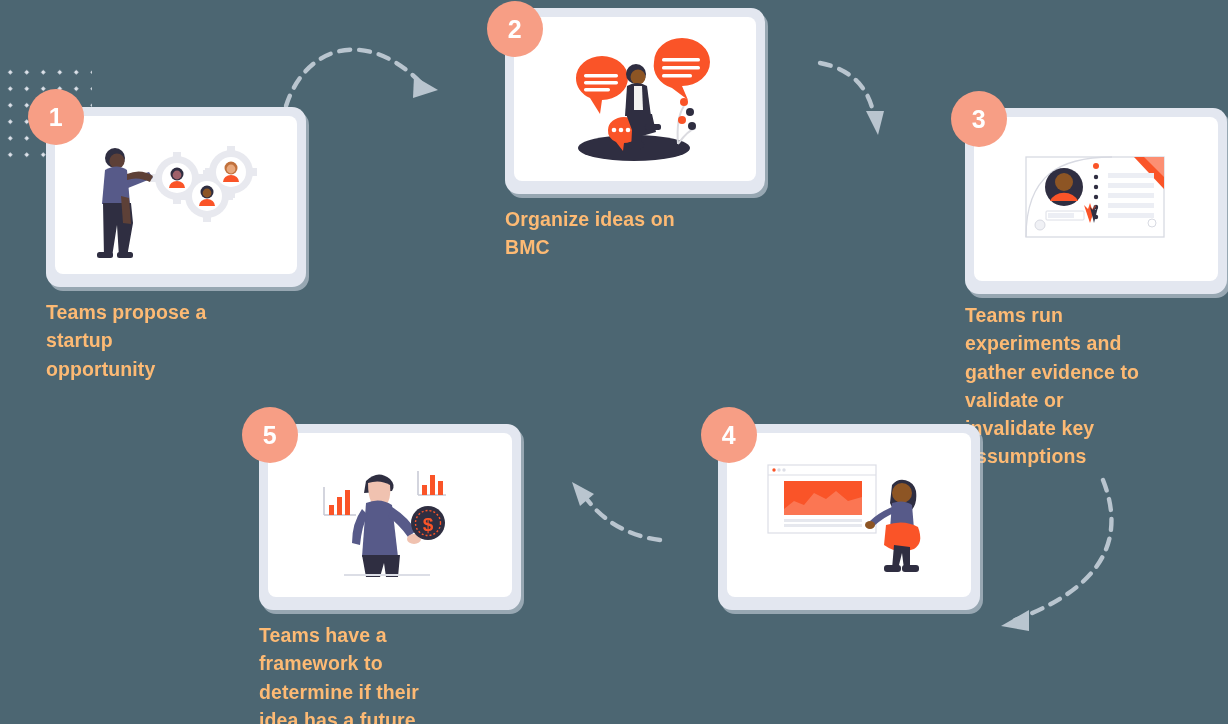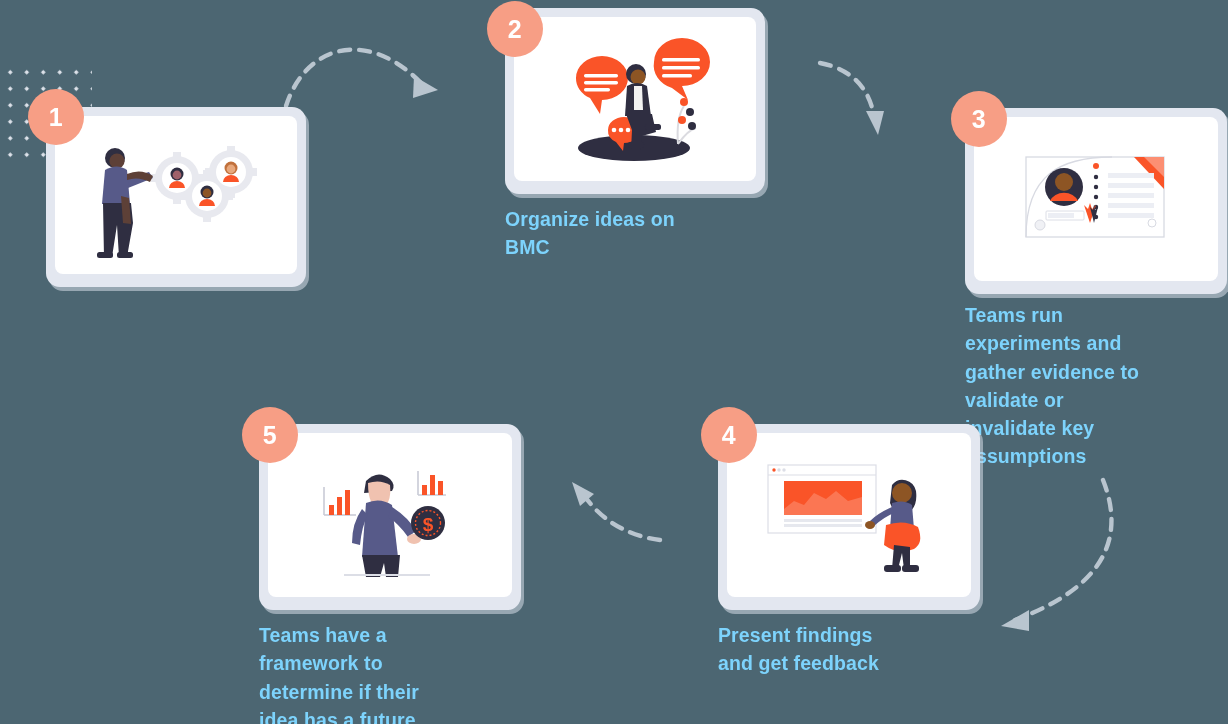--- a/index.html
+++ b/index.html
@@ -48,21 +48,21 @@
     background:#f79e85;
     color:#ffffff;
     display:flex;align-items:center;justify-content:center;
     font-size:25px;font-weight:bold;
     letter-spacing:.5px;
     z-index:6;
     font-family:"Liberation Sans", sans-serif;
   }
   .caption{
     margin-top:11px;
-    color:#7dd3fc;
+    color:#fdba74;
     font-weight:bold;
     font-size:19.5px;
     line-height:1.45;
     letter-spacing:.1px;
     white-space:pre-line;
     font-family:"Liberation Sans", sans-serif;
   }
 
   
   #step1{left:46px;top:107px;}
@@ -180,20 +180,23 @@
             <path d="M14,40 q12,-7 22,0 l3,34 l-28,0 z" fill="#575a89"></path>
             <path d="M12,73 l28,0 l2,20 l-6,34 l-8,0 l-2,-32 l-5,32 l-8,0 z" fill="#2f2e41"></path>
             <rect x="6" y="122" width="16" height="6" rx="2.5" fill="#2f2e41"></rect>
             <rect x="26" y="122" width="16" height="6" rx="2.5" fill="#2f2e41"></rect>
             <path d="M36,44 q14,-6 26,2 l-3,6 q-12,-6 -23,-2 z" fill="#5d4037"></path>
             <path d="M30,66 l8,2 l2,26 l-8,-1 z" fill="#5d4037"></path>
           </svg>
         </div>
       </div>
     </div>
+    <div class="caption">Teams propose a
+startup
+opportunity</div>
   </div>
 
   <div class="step" id="step2">
     <div class="card-wrap">
       <div class="badge">2</div>
       <div class="card">
         <div class="screen">
           <svg class="illus" width="170" height="130" viewBox="0 0 170 130">
             <ellipse cx="84" cy="114" rx="56" ry="13" fill="#2f2e41"></ellipse>
 
@@ -319,22 +322,20 @@
             <path d="M124,72 q18,-6 32,2 q6,16 -4,22 q-16,6 -30,-4 z" fill="#fa5428"></path>
             <path d="M132,92 l16,2 l0,22 l-6,0 l-2,-16 l-4,16 l-6,0 z" fill="#2f2e41"></path>
             <rect x="122" y="112" width="17" height="7" rx="3" fill="#2f2e41"></rect>
             <rect x="140" y="112" width="17" height="7" rx="3" fill="#2f2e41"></rect>
             <path d="M130,54 q-14,6 -22,14 l4,5 q10,-9 20,-13 z" fill="#575a89"></path>
             <ellipse cx="108" cy="72" rx="5" ry="4" fill="#8d5524"></ellipse>
           </svg>
         </div>
       </div>
     </div>
-    <div class="caption">Present findings
-and get feedback</div>
   </div>
 
   <div class="step" id="step5">
     <div class="card-wrap">
       <div class="badge">5</div>
       <div class="card">
         <div class="screen">
           <svg class="illus" width="160" height="125" viewBox="0 0 160 125">
 
             <line x1="14" y1="34" x2="14" y2="62" stroke="#c9cbd6" stroke-width="1.6"></line>

